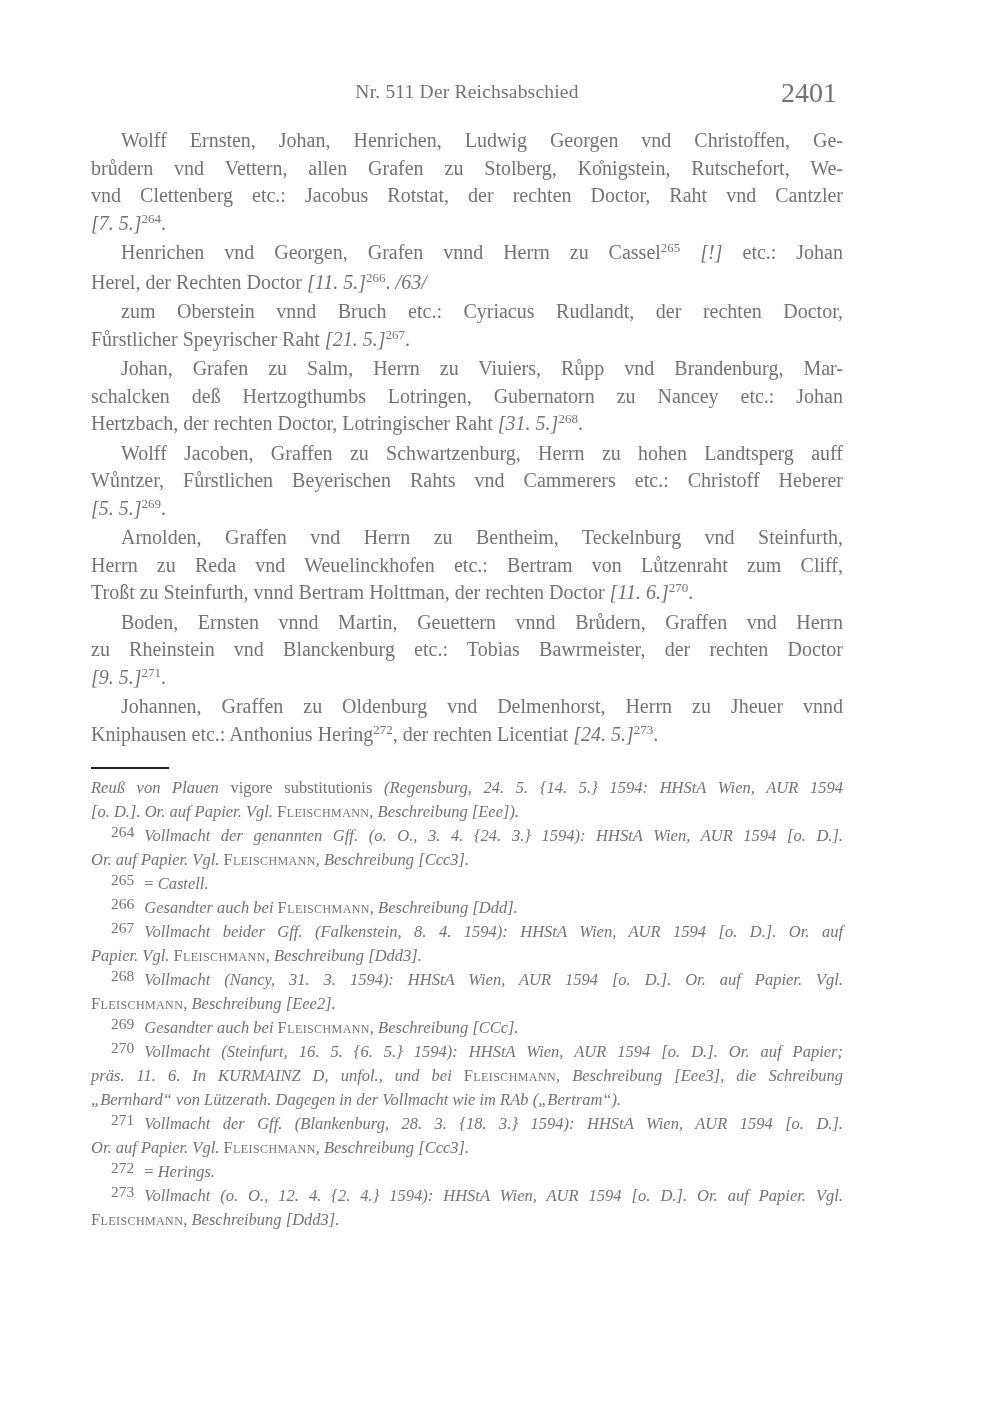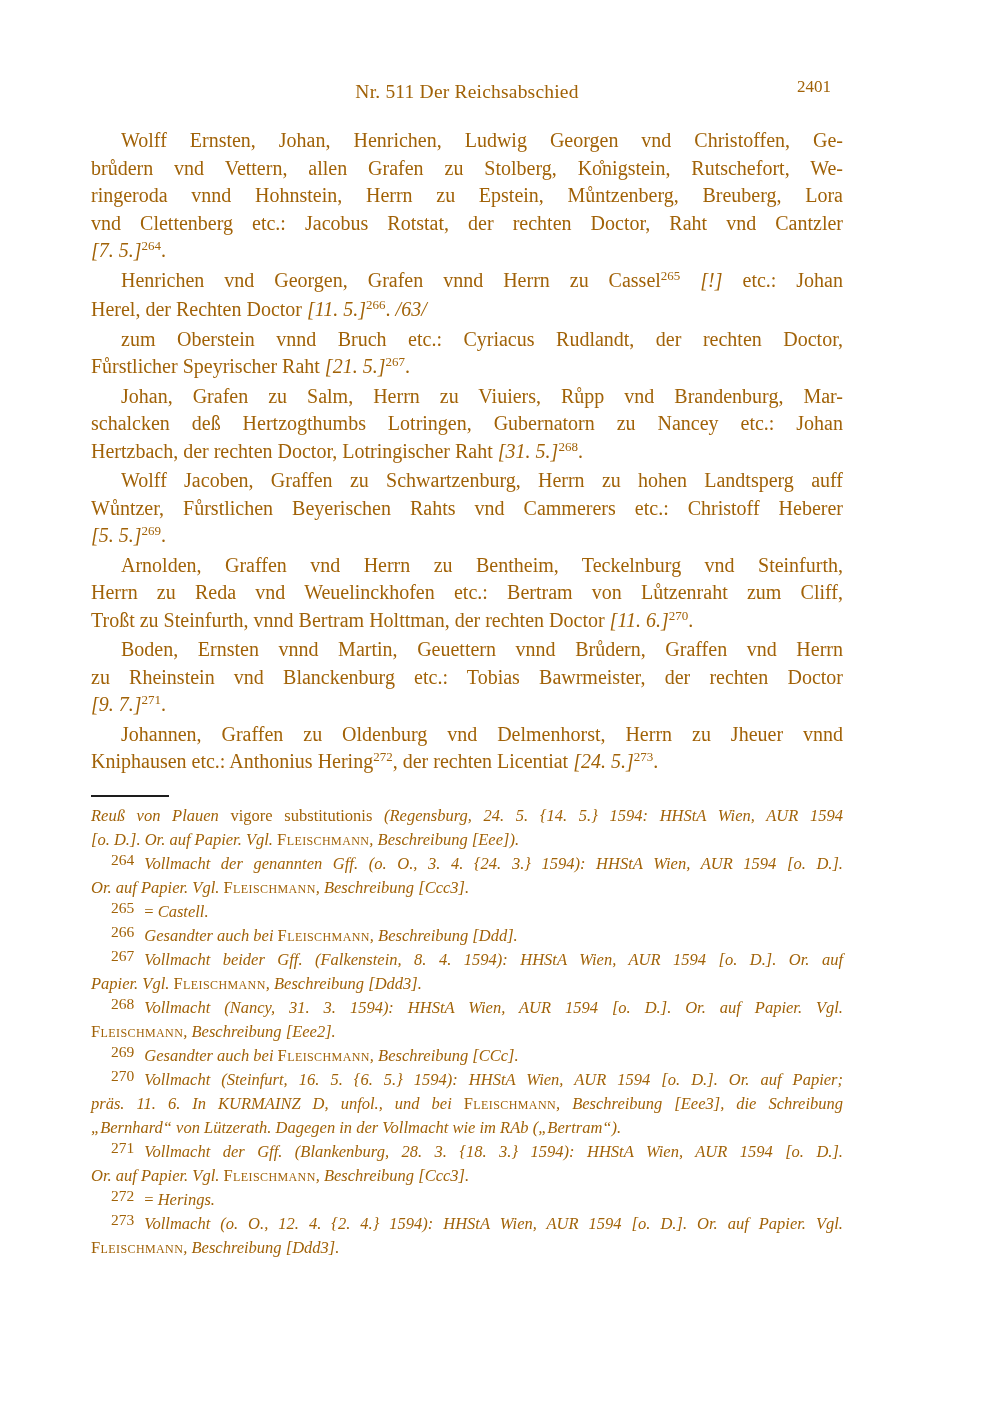--- a/index.html
+++ b/index.html
@@ -1,21 +1,21 @@
 <!DOCTYPE html>
 <html><head>
 <meta charset="utf-8">
 <style>
   html, body { margin: 0; padding: 0; background: #ffffff; }
   .page {
     position: relative;
     width: 944px;
     height: 1418px;
     background: #ffffff;
-    color: #a16207;
+    color: #737373;
     font-family: "Liberation Serif", "DejaVu Serif", serif;
     overflow: hidden;
   }
   .content {
     position: absolute;
     left: 91px;
     top: 81px;
     width: 752px;
   }
   .running-header {
@@ -23,23 +23,23 @@
     height: 26px;
   }
   .header-title {
     display: block;
     text-align: center;
     font-size: 19.5px;
     letter-spacing: 0.2px;
   }
   .page-number {
     position: absolute;
-    right: 12px;
+    right: 6px;
     top: -4px;
-    font-size: 17px;
+    font-size: 28px;
   }
   .body-text {
     margin-top: 20px;
     font-size: 20px;
     line-height: 27.5px;
   }
   .para { margin: 0; }
   .line { display: block; }
   .jl { text-align: justify; text-align-last: justify; }
   .ll { text-align: center; text-align-last: left; }
@@ -83,21 +83,20 @@
 <div class="page">
   <div class="content">
     <div class="running-header">
       <span class="header-title">Nr. 511 Der Reichsabschied</span>
       <span class="page-number">2401</span>
     </div>
     <div class="body-text">
         <div class="para">
           <div class="line jl"><span class="seg">Wolff Ernsten, Johan, Henrichen, Ludwig Georgen vnd Christoffen, Ge-</span></div>
           <div class="line jl"><span class="seg">brůdern vnd Vettern, allen Grafen zu Stolberg, Ko̊nigstein, Rutschefort, We-</span></div>
-          <div class="line jl"><span class="seg">ringeroda vnnd Hohnstein, Herrn zu Epstein, Můntzenberg, Breuberg, Lora</span></div>
           <div class="line jl"><span class="seg">vnd Clettenberg etc.: Jacobus Rotstat, der rechten Doctor, Raht vnd Cantzler</span></div>
           <div class="line ll"><span class="seg it">[7. 5.]</span><span class="seg sup">264</span><span class="seg">.</span></div>
         </div>
         <div class="para">
           <div class="line jl"><span class="seg">Henrichen vnd Georgen, Grafen vnnd Herrn zu Cassel</span><span class="seg sup">265</span><span class="seg"> </span><span class="seg it">[!]</span><span class="seg"> etc.: Johan</span></div>
           <div class="line ll"><span class="seg">Herel, der Rechten Doctor </span><span class="seg it">[11. 5.]</span><span class="seg sup">266</span><span class="seg">. </span><span class="seg it">/63/</span></div>
         </div>
         <div class="para">
           <div class="line jl"><span class="seg">zum Oberstein vnnd Bruch etc.: Cyriacus Rudlandt, der rechten Doctor,</span></div>
           <div class="line ll"><span class="seg">Fůrstlicher Speyrischer Raht </span><span class="seg it">[21. 5.]</span><span class="seg sup">267</span><span class="seg">.</span></div>
@@ -113,21 +112,21 @@
           <div class="line ll"><span class="seg it">[5. 5.]</span><span class="seg sup">269</span><span class="seg">.</span></div>
         </div>
         <div class="para">
           <div class="line jl"><span class="seg">Arnolden, Graffen vnd Herrn zu Bentheim, Teckelnburg vnd Steinfurth,</span></div>
           <div class="line jl"><span class="seg">Herrn zu Reda vnd Weuelinckhofen etc.: Bertram von Lůtzenraht zum Cliff,</span></div>
           <div class="line ll"><span class="seg">Troßt zu Steinfurth, vnnd Bertram Holttman, der rechten Doctor </span><span class="seg it">[11. 6.]</span><span class="seg sup">270</span><span class="seg">.</span></div>
         </div>
         <div class="para">
           <div class="line jl"><span class="seg">Boden, Ernsten vnnd Martin, Geuettern vnnd Brůdern, Graffen vnd Herrn</span></div>
           <div class="line jl"><span class="seg">zu Rheinstein vnd Blanckenburg etc.: Tobias Bawrmeister, der rechten Doctor</span></div>
-          <div class="line ll"><span class="seg it">[9. 7.]</span><span class="seg sup">271</span><span class="seg">.</span></div>
+          <div class="line ll"><span class="seg it">[9. 5.]</span><span class="seg sup">271</span><span class="seg">.</span></div>
         </div>
         <div class="para">
           <div class="line jl"><span class="seg">Johannen, Graffen zu Oldenburg vnd Delmenhorst, Herrn zu Jheuer vnnd</span></div>
           <div class="line ll"><span class="seg">Kniphausen etc.: Anthonius Hering</span><span class="seg sup">272</span><span class="seg">, der rechten Licentiat </span><span class="seg it">[24. 5.]</span><span class="seg sup">273</span><span class="seg">.</span></div>
         </div>
       </div>
     <div class="footnote-rule"></div>
     <div class="footnotes">
         <div class="para noindent">
           <div class="line jl"><span class="seg it">Reuß von Plauen</span><span class="seg"> vigore substitutionis </span><span class="seg it">(Regensburg, 24. 5. {14. 5.} 1594: HHStA Wien, AUR 1594</span></div>

